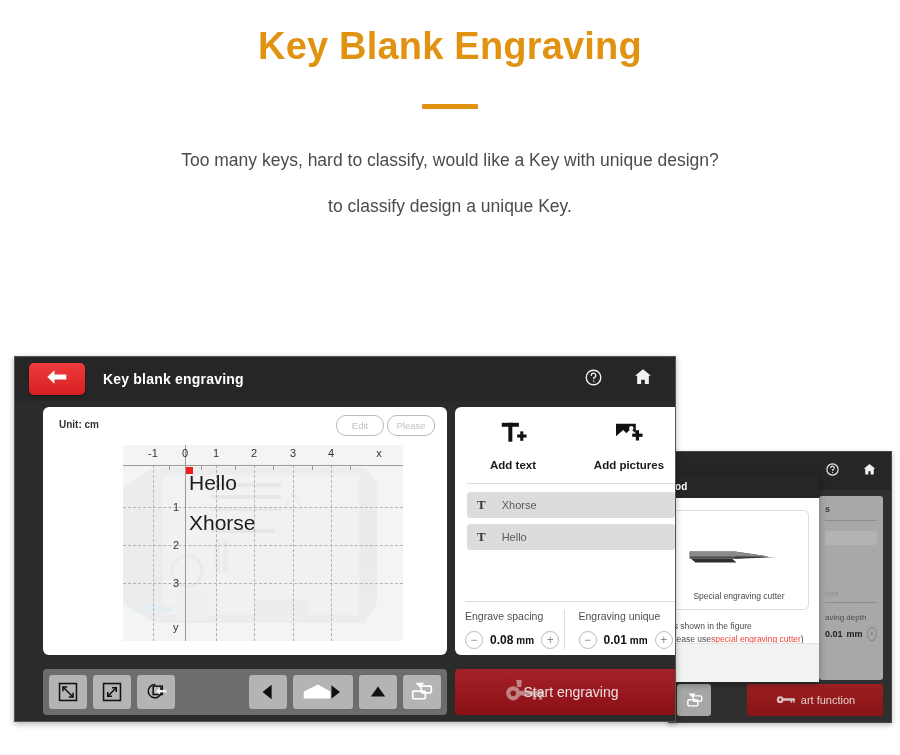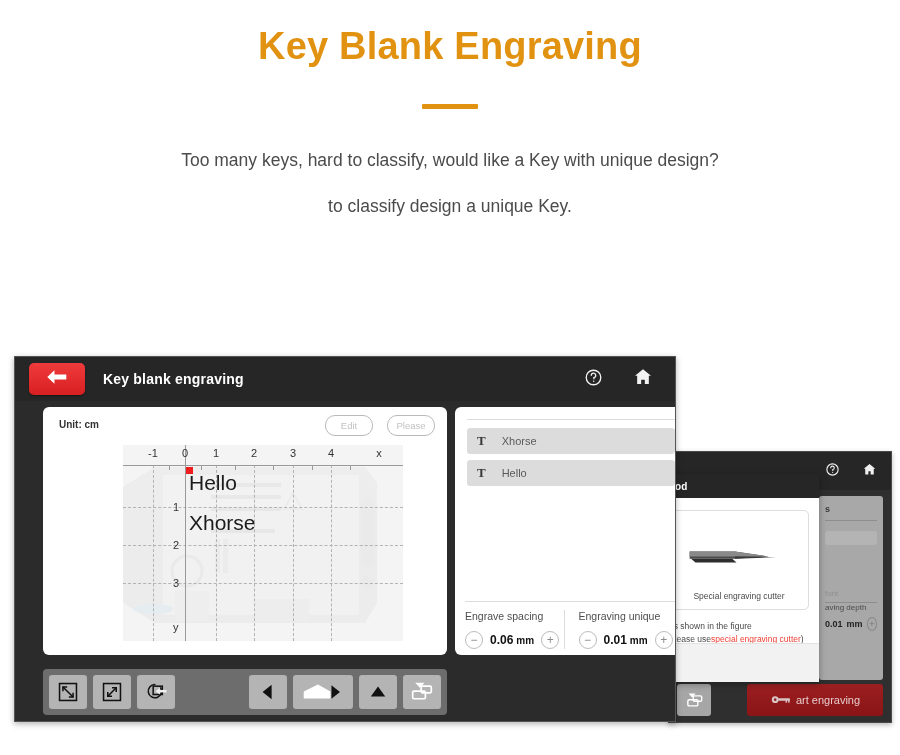--- a/index.html
+++ b/index.html
@@ -62,21 +62,21 @@
     background:#a8a8a8; border-radius:3px;
     padding: 8px 6px; box-sizing:border-box;
     font-size: 8px; color:#555;
   }
   .b-panel .b-p-title { font-weight:700; color:#3a3a3a; font-size:9px; margin-bottom:6px; }
   .b-panel .b-hr { height:1px; background:#8d8d8d; margin: 4px 0 0 0; }
   .b-panel .b-chip {
     margin-top: 10px; height: 14px; border-radius:3px; background:#b4b4b4;
   }
   .b-panel .b-faint { margin-top: 44px; color:#8f8f8f; font-size:8px; }
-  .b-panel .b-depth-label { margin-top: 0; font-size:8px; color:#4a4a4a; }
+  .b-panel .b-depth-label { margin-top: 10px; font-size:8px; color:#4a4a4a; }
   .b-panel .b-depth-row { display:flex; align-items:center; gap:4px; margin-top:5px; }
   .b-panel .b-depth-val { font-weight:700; font-size:9px; color:#222; }
   .b-circ {
     width:12px;height:12px;border-radius:50%;border:1px solid #888;
     display:flex;align-items:center;justify-content:center;font-size:9px;color:#777;line-height:1;
   }
   .b-start {
     position:absolute; left: 78px; right: 8px; bottom: 6px; height: 32px;
     background: linear-gradient(#9b1f21,#8a1416);
     border-radius: 3px; color:#e6cccc; font-size: 11px;
@@ -137,21 +137,21 @@
   .a-head-icons { margin-left:auto; display:flex; align-items:center; gap: 30px; margin-right: 22px; }
 
   .a-body { position:absolute; left:0; top:44px; right:0; bottom:0;margin-left:20px; }
 
   
   .canvas-card {
     position:absolute; left: 8px; top: 6px; width: 404px; height: 248px;
     background:#fff; border-radius: 6px; overflow:hidden;
   }
   .unit-label { position:absolute; left: 16px; top: 12px; font-size: 10px; color:#333; font-weight:700; }
-  .ghost-btns { position:absolute; right: 12px; top: 8px; display:flex; gap: 14px; }
+  .ghost-btns { position:absolute; right: 12px; top: 8px; display:flex; gap: 3px; }
   .ghost-btn {
     width: 46px; height: 19px; border: 1px solid #b9b9b9; border-radius: 10px;
     display:flex; align-items:center; justify-content:center;
     color:#c2c2c2; font-size: 9.5px;
   }
   .plot { position:absolute; left: 80px; top: 38px; width: 280px; height: 196px; }
   .plot-bg { position:absolute; inset:0; background:#f4f4f4; }
   .keyimg { position:absolute; left: -8px; top: 8px; width: 272px; height: 184px; opacity:.5; }
   .axis-x { position:absolute; left: 0; top: 20px; width: 100%; height:1px; background:#9a9a9a; }
   .axis-y { position:absolute; left: 62px; top: 0; width:1px; height: 100%; background:#9a9a9a; }
@@ -275,21 +275,21 @@
         <div class="b-start">
           <span>
             <svg width="22" height="12" viewBox="0 0 34 16" fill="#d8c6c6">
               <circle cx="8" cy="9" r="5.2"></circle>
                 <circle cx="8" cy="9" r="2" fill="#9b1f21"></circle>
               <rect x="12" y="7" width="19" height="3.6" rx="1.4"></rect>
               <rect x="24" y="10" width="2.4" height="3.6"></rect>
               <rect x="28" y="10" width="2.4" height="3.6"></rect>
             </svg>
           </span>
-          <span>art engraving</span>
+          <span>art function</span>
         </div>
       </div>
 
       <div class="b-dialog">
         <div class="d-head">hod</div>
         <div class="d-card">
           <span class="cutter">
             <svg width="104" height="22" viewBox="0 0 140 30">
               <path d="M4 6 h62 l46 7 -46 3 h-62 z" fill="#4d4d4d"></path>
               <path d="M4 6 h62 l46 7 h-108 z" fill="#8a8a8a"></path>
@@ -402,20 +402,44 @@
             <div class="yt" style="top:182px">y</div>
 
             <div class="red-marker" style="left:63px; top:22px"></div>
 
             <div class="canvas-text" style="left:66px; top:26px">Hello</div>
             <div class="canvas-text" style="left:66px; top:66px">Xhorse</div>
           </div>
         </div>
 
         <div class="tool-card">
+          <div class="add-row">
+            <div class="add-item">
+              <span>
+                <svg width="27" height="27" viewBox="0 0 30 30" fill="#111">
+                  <rect x="2" y="2" width="19" height="4.4"></rect>
+                  <rect x="9.3" y="2" width="4.4" height="21"></rect>
+                  <rect x="19" y="15" width="10.5" height="3.4"></rect>
+                  <rect x="22.5" y="11.5" width="3.4" height="10.5"></rect>
+                </svg>
+              </span>
+              <span class="add-label">Add text</span>
+            </div>
+            <div class="add-item">
+              <span>
+                <svg width="29" height="27" viewBox="0 0 32 30" fill="#111">
+                  <path d="M1 3h22v11l-5.5-5.5-5 5-3.5-3.5L1 17z"></path>
+                  <circle cx="18" cy="8" r="2.4" fill="#fff"></circle>
+                  <rect x="19" y="14" width="11.5" height="3.6"></rect>
+                  <rect x="23" y="10.2" width="3.6" height="11.5"></rect>
+                </svg>
+              </span>
+              <span class="add-label">Add pictures</span>
+            </div>
+          </div>
 
           <div class="tool-divider"></div>
 
           <div class="layer-list">
             <div class="layer-item">
               <span class="t-glyph">T</span>
               <span class="layer-label">Xhorse</span>
             </div>
             <div class="layer-item">
               <span class="t-glyph">T</span>
@@ -423,21 +447,21 @@
             </div>
           </div>
 
           <div class="params">
             <div class="params-top"></div>
             <div class="param-grid">
               <div class="param-col">
                 <div class="param-title">Engrave spacing</div>
                 <div class="param-row">
                   <span class="step-btn">−</span>
-                  <span class="param-val">0.06</span>
+                  <span class="param-val">0.08</span>
                   <span class="param-unit">mm</span>
                   <span class="step-btn">+</span>
                 </div>
               </div>
               <div class="param-col sep">
                 <div class="param-title">Engraving unique</div>
                 <div class="param-row">
                   <span class="step-btn">−</span>
                   <span class="param-val">0.01</span>
                   <span class="param-unit">mm</span>
@@ -492,18 +516,31 @@
           </div>
           <div class="tb-btn">
             <svg width="26" height="22" viewBox="0 0 30 26" fill="none" stroke="#fff" stroke-width="2">
               <rect x="4" y="12" width="15" height="9" rx="1.5"></rect>
               <rect x="14" y="6" width="12" height="8" rx="1.5"></rect>
               <path d="M7 2h11l-5.5 6z" fill="#fff" stroke="none"></path>
             </svg>
           </div>
         </div>
 
+        <div class="start-btn">
+          <span class="key-ghost">
+            <svg width="44" height="22" viewBox="0 0 56 28" fill="#e4dada">
+              <circle cx="13" cy="17" r="9"></circle>
+                <circle cx="13" cy="17" r="3.6" fill="#931a1f"></circle>
+              <rect x="20" y="13.6" width="32" height="6.2" rx="2.4"></rect>
+              <rect x="38" y="19" width="4" height="6"></rect>
+              <rect x="46" y="19" width="4" height="6"></rect>
+              <path d="M17 0 h7 l-1 9 h-5z"></path>
+            </svg>
+          </span>
+          <span>Start engraving</span>
+        </div>
 
       </div>
     </div>
 
   </div>
 </div>
 
 </body></html>

